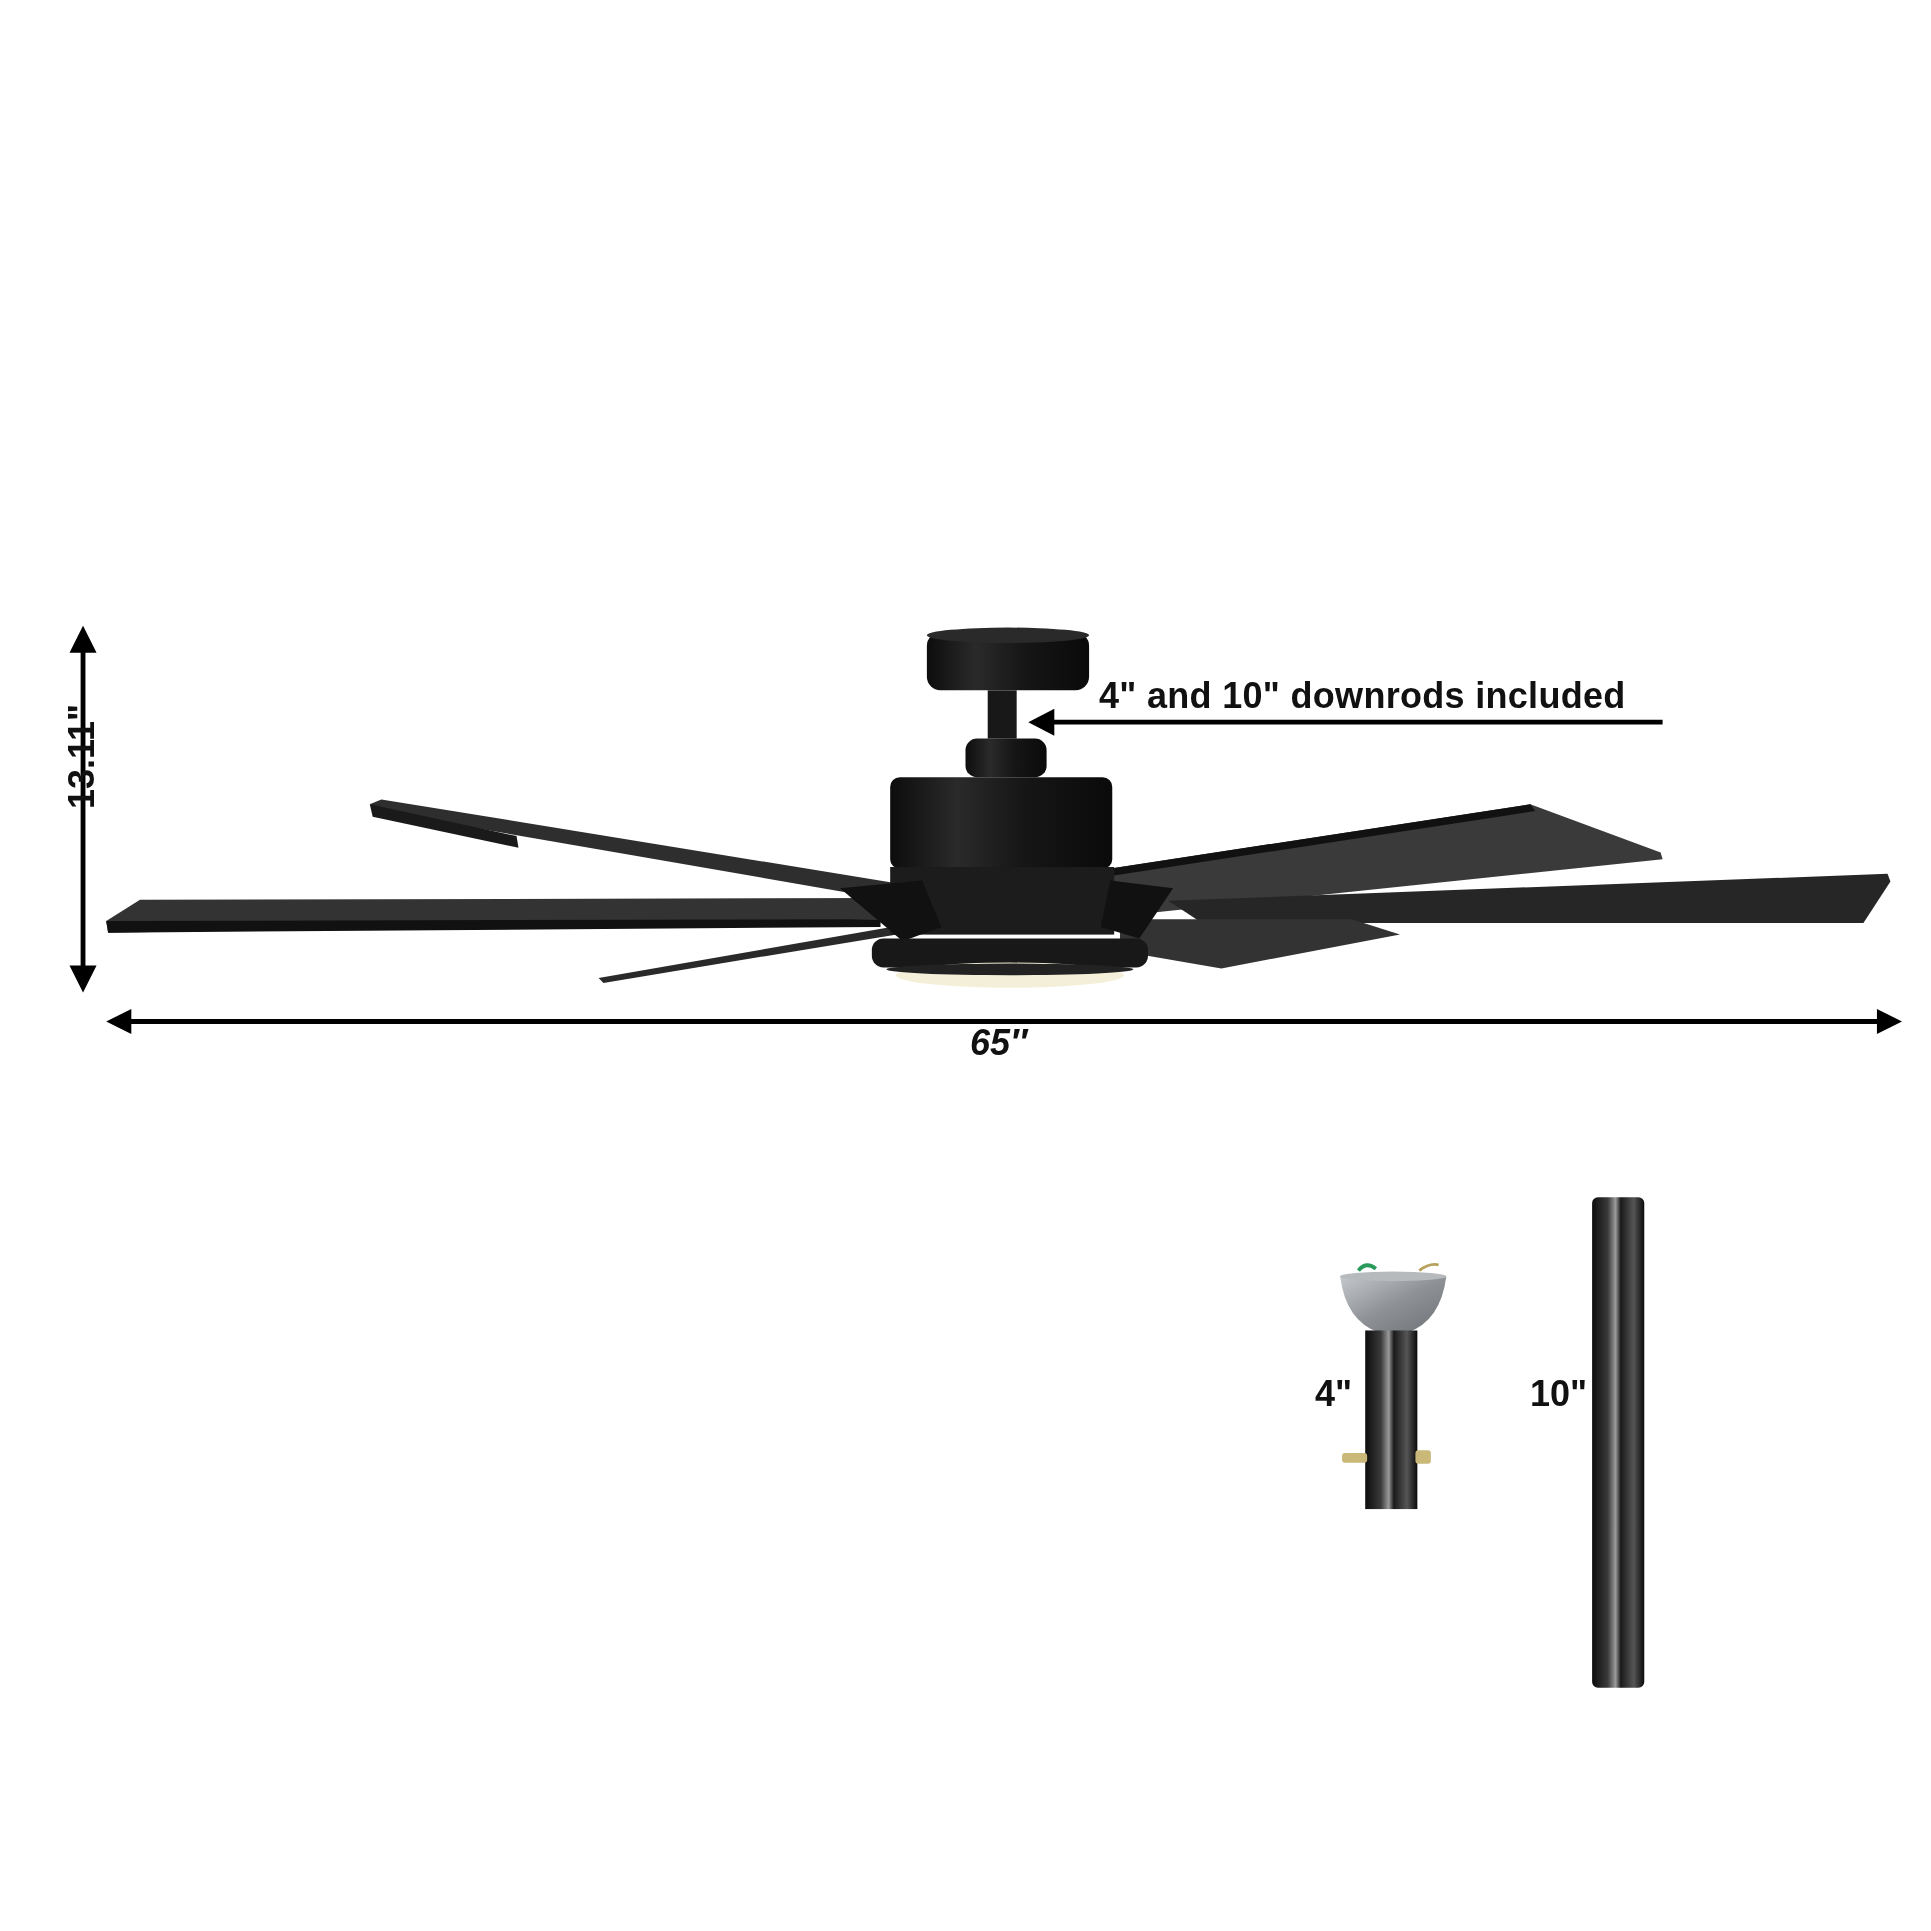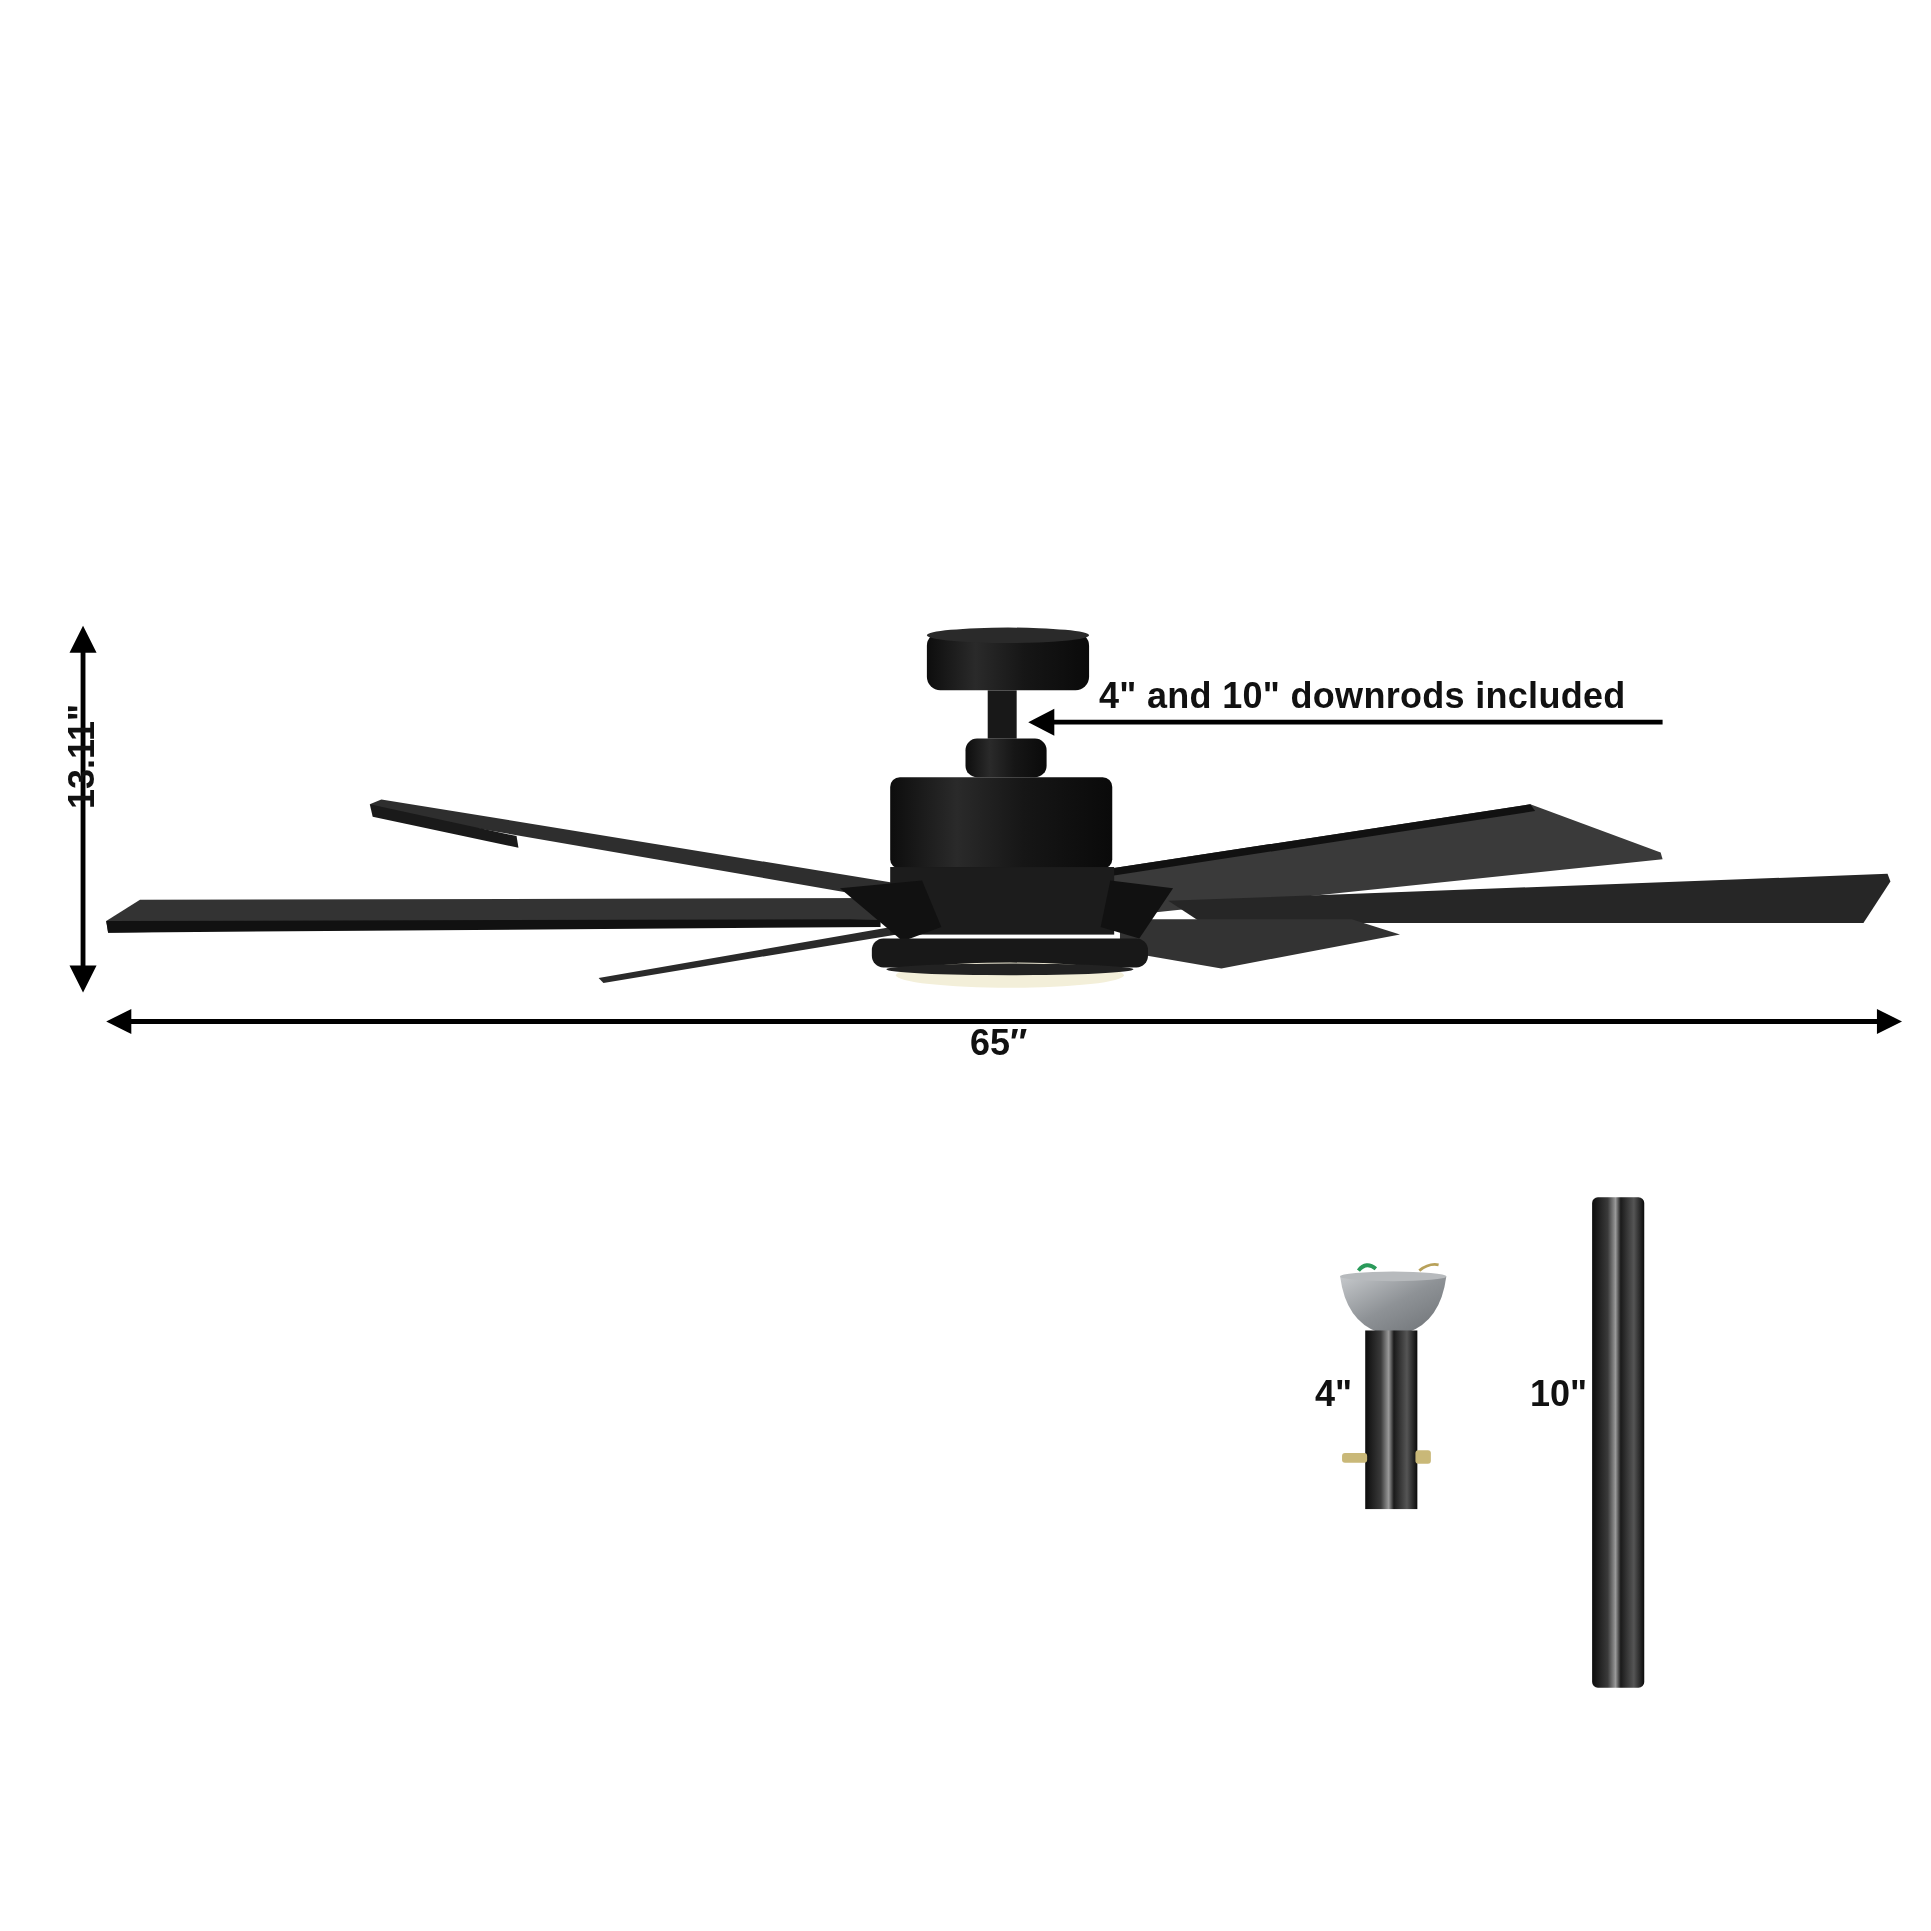--- a/index.html
+++ b/index.html
@@ -2,21 +2,21 @@
 <html><head>
 <meta charset="utf-8">
 <style>
   html, body { margin: 0; padding: 0; background: #ffffff; }
   body { width: 1931px; height: 1931px; position: relative; overflow: hidden;
          font-family: "Liberation Sans", sans-serif; }
   #stage { position: absolute; left: 0; top: 0; width: 1931px; height: 1931px; }
   .label { position: absolute; font-family: "Liberation Sans", sans-serif; font-weight: bold;
            color: #111111; white-space: nowrap; line-height: 1; }
   #downrod-note { left: 1099px; top: 678px; font-size: 36px; letter-spacing: 0.3px; }
-  #width-label { left: 970px; top: 1025px; font-size: 36px; }
+  #width-label { left: 970px; top: 1025px; font-size: 36px; font-style: italic; }
   #height-label { left: 64px; top: 809px; font-size: 36px; transform: rotate(-90deg); transform-origin: 0 0; }
   #rod4-label { left: 1315px; top: 1376px; font-size: 36px; }
   #rod10-label { left: 1530px; top: 1376px; font-size: 36px; }
 </style>
 </head>
 <body>
 
 <div id="stage">
   <svg width="1931" height="1931" viewBox="0 0 2000 2000" xmlns="http://www.w3.org/2000/svg">
     <defs>

